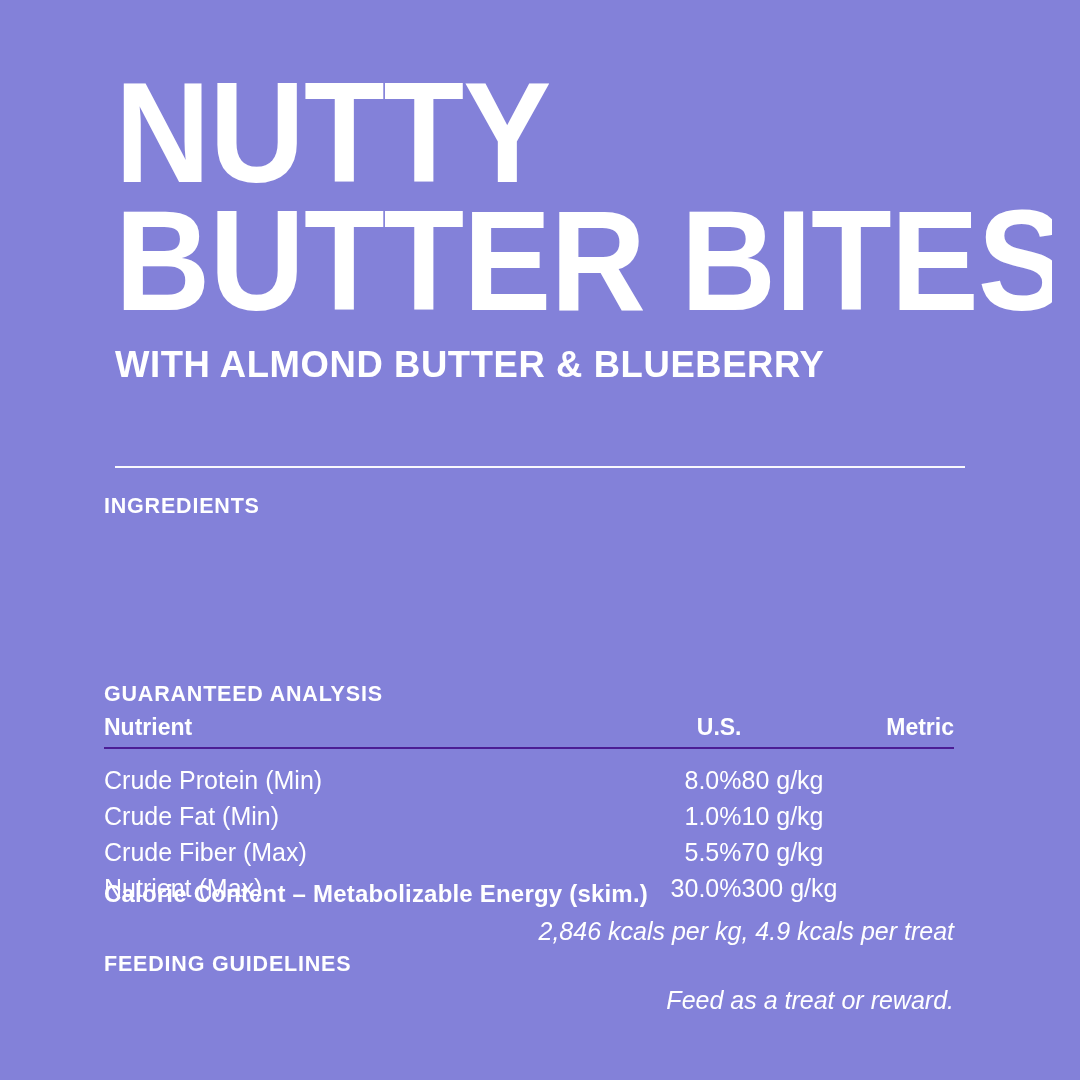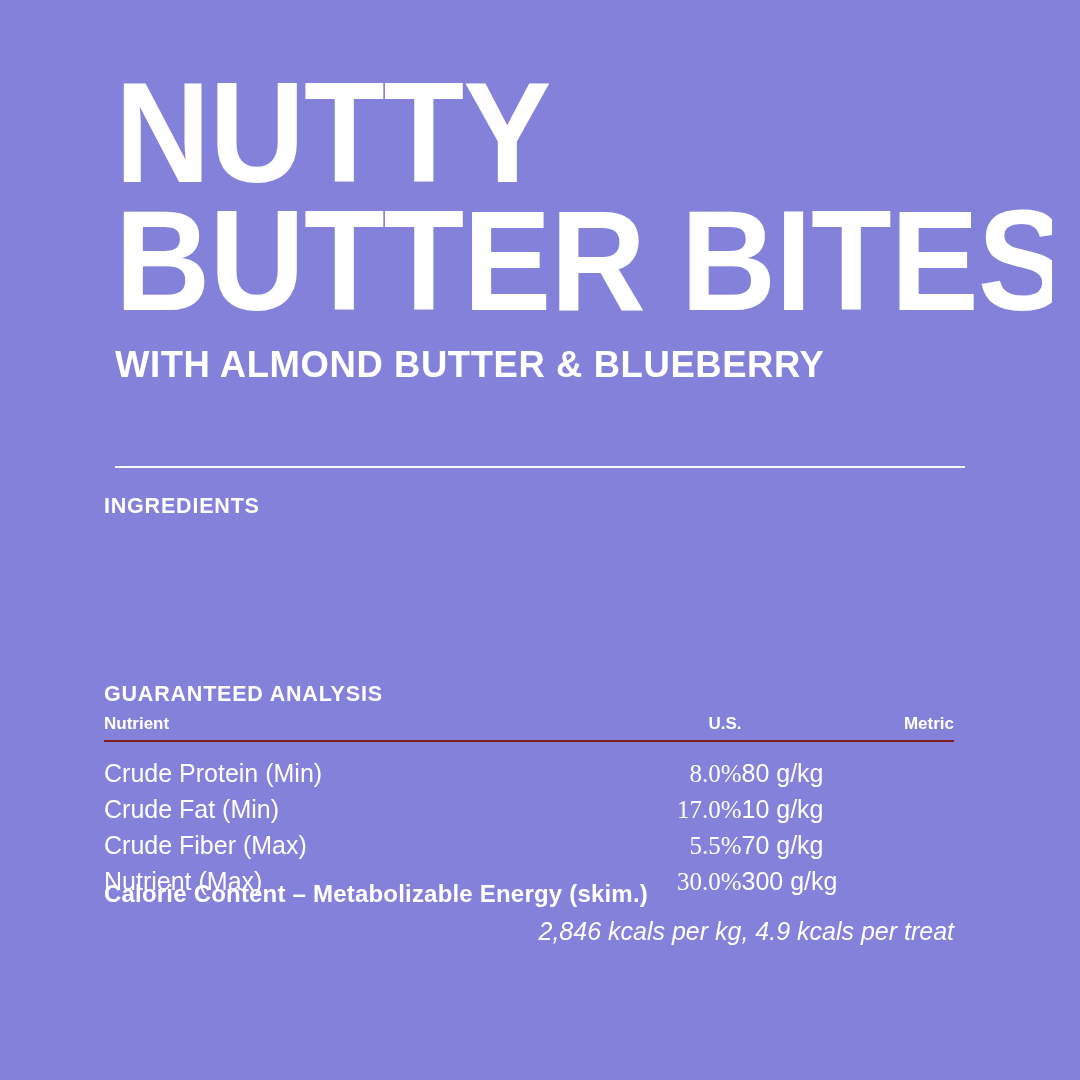--- a/index.html
+++ b/index.html
@@ -88,35 +88,35 @@
   #ingredients-section { top: 494px; }
 
   
   #analysis-section { top: 682px; }
   table.analysis {
     width: 850px;
     border-collapse: collapse;
     margin-top: 2px;
   }
   table.analysis th {
-    font-size: 17px;
+    font-size: 23px;
     font-weight: bold;
     padding: 0 0 6px 0;
-    border-bottom: 2px solid #7f1d1d;
+    border-bottom: 2px solid #4c1d95;
   }
   table.analysis th.col-nutrient { text-align: left; width: 48%; }
   table.analysis th.col-us { text-align: right; width: 27%; }
   table.analysis th.col-metric { text-align: right; width: 25%; }
   table.analysis td {
     font-size: 25px;
     padding: 4px 0 3px 0;
     font-weight: normal;
   }
   table.analysis td.c-nutrient { text-align: left; }
-  table.analysis td.c-us { text-align: right; font-family: Liberation Serif, serif; }
+  table.analysis td.c-us { text-align: right; }
   table.analysis td.c-metric { }
   table.analysis tr:first-child td { padding-top: 17px; }
 
   
   #calorie-section { top: 880px; }
   #calorie-section .section-heading {
     font-size: 24px;
     letter-spacing: 0.2px;
     text-transform: none;
   }
@@ -150,21 +150,21 @@
         </tr>
       </thead>
       <tbody>
         <tr>
           <td class="c-nutrient">Crude Protein (Min)</td>
           <td class="c-us">8.0%</td>
           <td class="c-metric">80 g/kg</td>
         </tr>
         <tr>
           <td class="c-nutrient">Crude Fat (Min)</td>
-          <td class="c-us">17.0%</td>
+          <td class="c-us">1.0%</td>
           <td class="c-metric">10 g/kg</td>
         </tr>
         <tr>
           <td class="c-nutrient">Crude Fiber (Max)</td>
           <td class="c-us">5.5%</td>
           <td class="c-metric">70 g/kg</td>
         </tr>
         <tr>
           <td class="c-nutrient">Nutrient (Max)</td>
           <td class="c-us">30.0%</td>
@@ -172,14 +172,18 @@
         </tr>
       </tbody>
     </table>
   </div>
 
   <div class="section" id="calorie-section">
     <div class="section-heading">Calorie Content – Metabolizable Energy (skim.)</div>
     <p class="body-text no-justify">2,846 kcals per kg, 4.9 kcals per treat</p>
   </div>
 
+  <div class="section" id="feeding-section">
+    <div class="section-heading">FEEDING GUIDELINES</div>
+    <p class="body-text no-justify">Feed as a treat or reward.</p>
+  </div>
 
 </div>
 
 </body></html>

